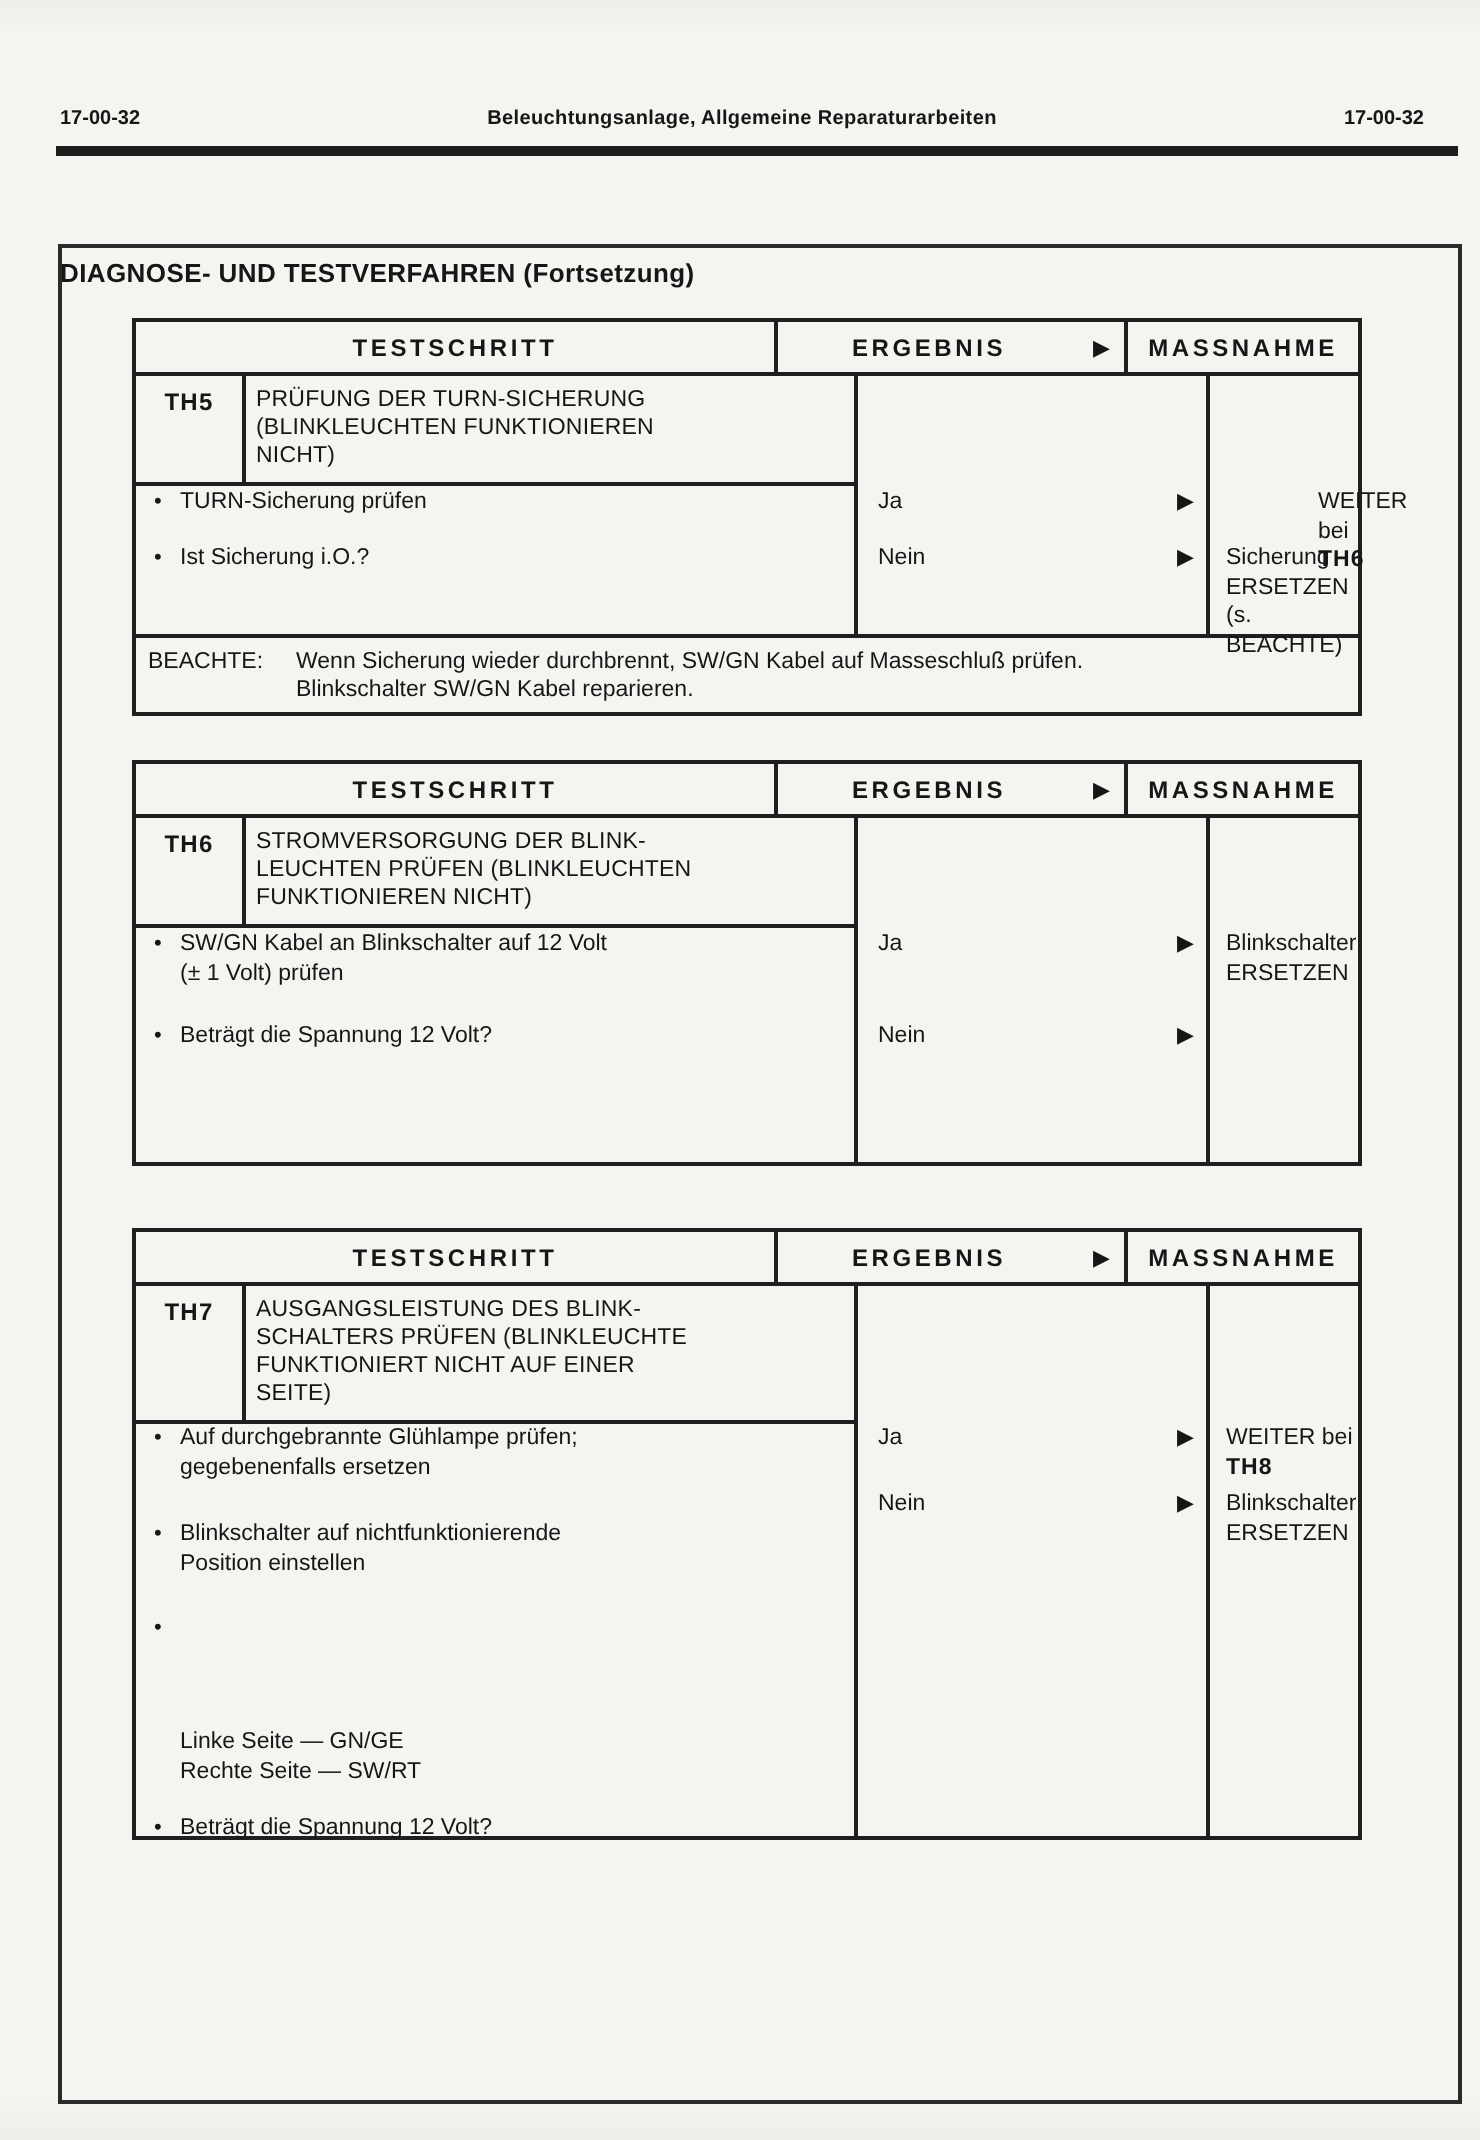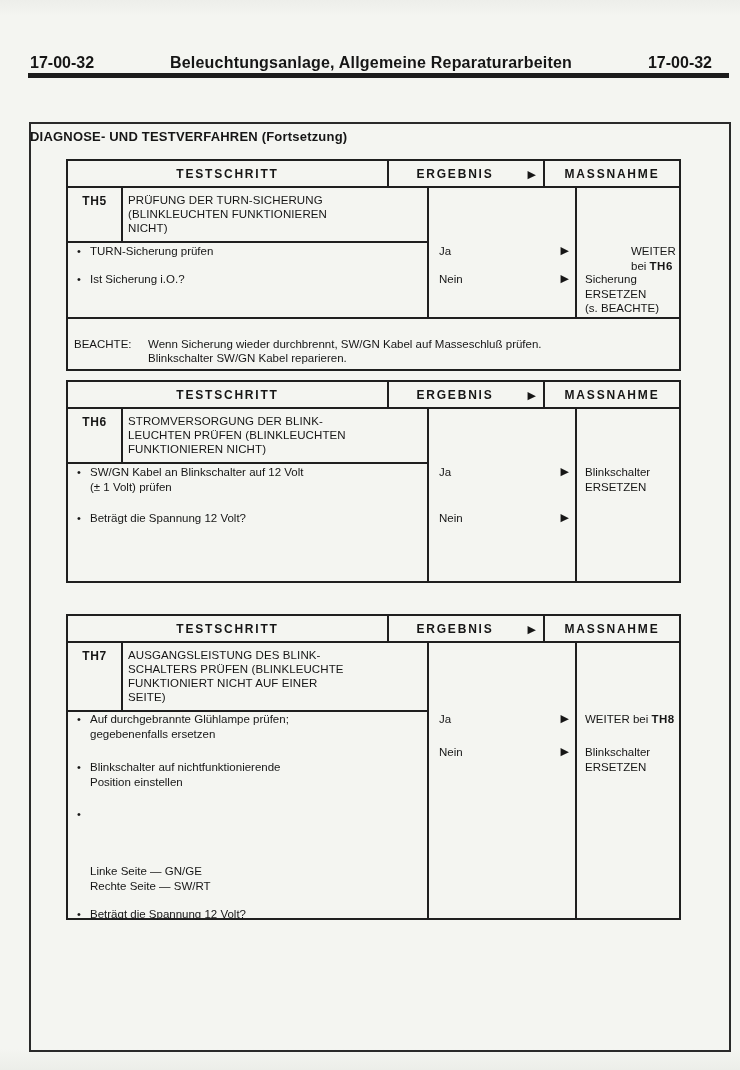--- a/index.html
+++ b/index.html
@@ -3,55 +3,55 @@
 <meta charset="utf-8">
 <style>
   * { margin:0; padding:0; box-sizing:border-box; }
   html,body { background:#e9eae6; }
   .page {
     position:relative; width:740px; height:1070px;
     background:linear-gradient(180deg,#edeeea 0,#f4f5f1 16px,#f4f5f1 98%,#eceee9 100%);
     font-family:"Liberation Sans","DejaVu Sans",sans-serif;
     color:#161616; overflow:hidden;
   }
-  .running { position:absolute; top:54px; left:30px; right:28px; display:flex; align-items:baseline; font-weight:bold; font-size:16px; }
+  .running { position:absolute; top:54px; left:30px; right:28px; display:flex; align-items:baseline; font-weight:bold; font-size:10px; }
   .running .center { flex:1; text-align:center; letter-spacing:0.2px; }
   .rule { position:absolute; top:73px; left:28px; width:701px; height:5px; background:#1c1c1c; }
   .section-title { position:absolute; top:92px; left:30px; font-weight:bold; font-size:13px; letter-spacing:0.2px;margin-top:37px; }
   .outer { position:absolute; left:29px; top:122px; width:702px; height:930px; border:2px solid #2a2a2a; }
 
   .tbl { position:absolute; left:35px; width:615px; border:2px solid #1f1f1f; font-size:11.5px; background:transparent; }
   .tbl-head { display:flex; height:27px; border-bottom:2px solid #1f1f1f; font-weight:bold; font-size:12px; letter-spacing:1.8px; }
   .hc { display:flex; align-items:center; justify-content:center; }
   .hc-test { width:321px; border-right:2px solid #1f1f1f; }
-  .hc-result { width:156px; border-right:2px solid #1f1f1f; position:relative; padding-right:22px; }
+  .hc-result { width:175px; border-right:2px solid #1f1f1f; position:relative; padding-right:22px; }
   .hc-result .arr { position:absolute; right:7px; top:50%; transform:translateY(-50%); font-size:11px; letter-spacing:0; }
   .hc-action { flex:1;text-align:center; }
 
   .tbl-body { position:relative; display:flex; }
   .col-test { width:361px; border-right:2px solid #1f1f1f; position:relative; }
-  .col-result { width:148px; border-right:2px solid #1f1f1f; position:relative; }
+  .col-result { width:176px; border-right:2px solid #1f1f1f; position:relative; }
   .col-action { flex:1; position:relative; }
 
   .step-head { display:flex; border-bottom:2px solid #1f1f1f; }
   .step-id { width:55px; border-right:2px solid #1f1f1f; text-align:center; font-weight:bold; font-size:12px; letter-spacing:0.6px; padding-top:6px; }
   .step-title { padding:5px 6px 6px 5px; line-height:14px; letter-spacing:0.1px; }
   .ln { display:block; }
 
   .bullet { position:absolute; left:9px; right:6px; display:flex; line-height:14.5px; }
   .bullet .dot { width:13px; font-size:11px; flex:none; }
   .side { position:absolute; left:22px; line-height:14.5px; }
 
   .result-entry { position:absolute; left:10px; right:6px; display:flex; align-items:center; }
   .result-entry .arr { margin-left:auto; font-size:11px; }
 
   .action-entry { position:absolute; left:8px; right:2px; line-height:14.5px; }
   .bold-ref { font-weight:bold; letter-spacing:0.5px; }
 
-  .note-row { border-top:2px solid #1f1f1f; display:flex; padding:19px 5px 4px 6px; line-height:13.5px; }
+  .note-row { border-top:2px solid #1f1f1f; display:flex; padding:6px 5px 4px 6px; line-height:13.5px; }
   .note-label { width:74px; flex:none; }
 
   #tbl-th5 { top:35px; }
   #tbl-th6 { top:256px; }
   #tbl-th7 { top:490px; }
 </style>
 </head>
 <body>
 
 <div class="page">

